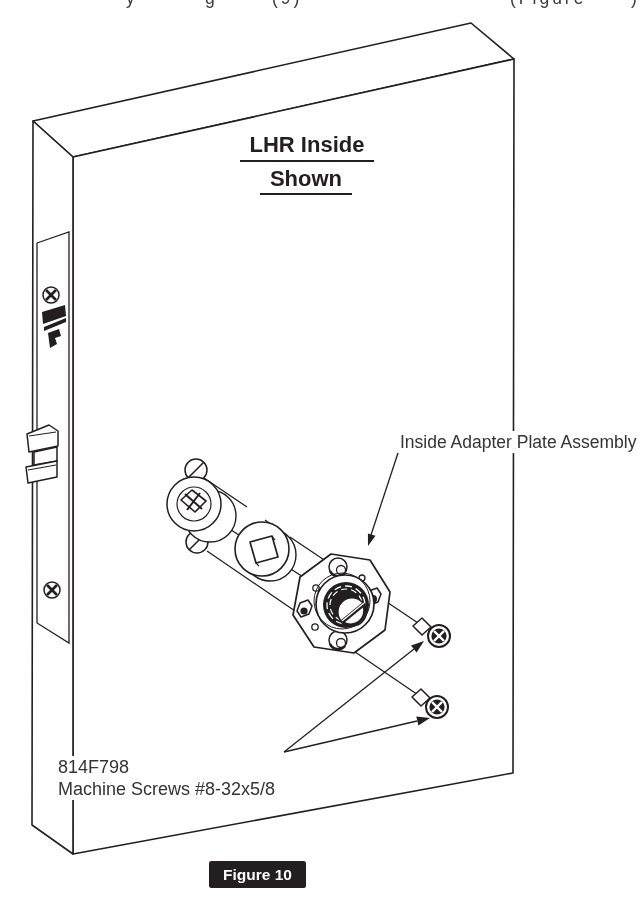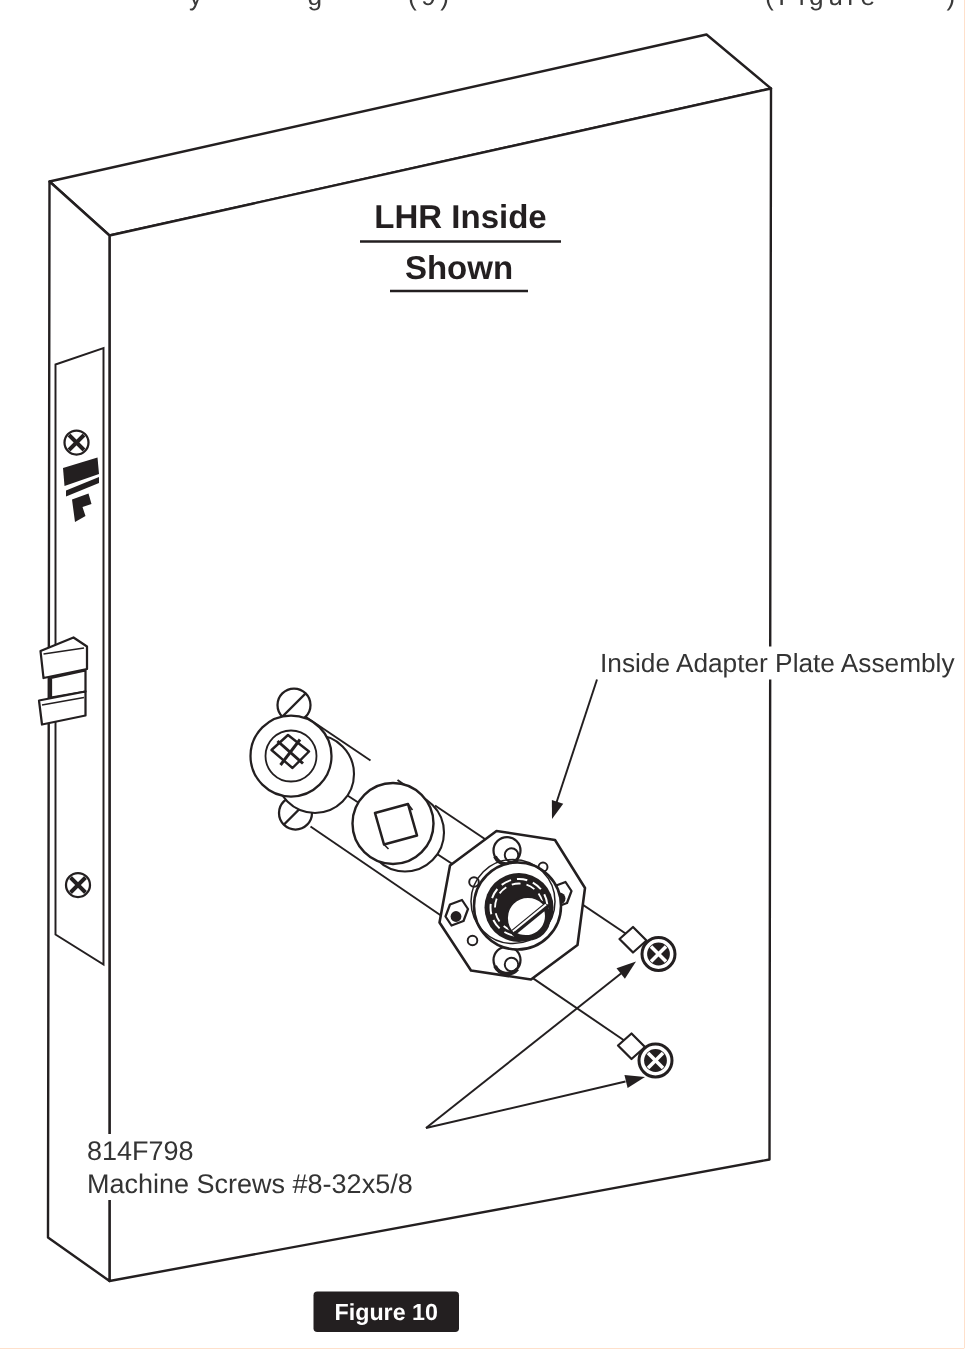--- a/index.html
+++ b/index.html
@@ -1,19 +1,19 @@
 <!DOCTYPE html>
 <html><head>
 <meta charset="utf-8">
 <style>
   html,body{margin:0;padding:0;background:#ffffff;}
   #page{
     position:relative;
     width:643px;height:899px;
-    background:#f97316;
+    background:#fef9c3;
     overflow:hidden;
     font-family:"Liberation Sans", sans-serif;
   }
   svg{display:block;}
   svg text{font-family:"Liberation Sans", sans-serif;}
   .label-txt{font-size:17.5px;fill:#343434;}
   .label-txt2{font-size:18px;fill:#343434;}
   .heading-txt{font-size:22px;font-weight:bold;fill:#231f20;}
   .caption-txt{font-size:15.5px;font-weight:bold;fill:#ffffff;}
   .frag-txt{font-size:17.5px;fill:#3a3a3a;}

